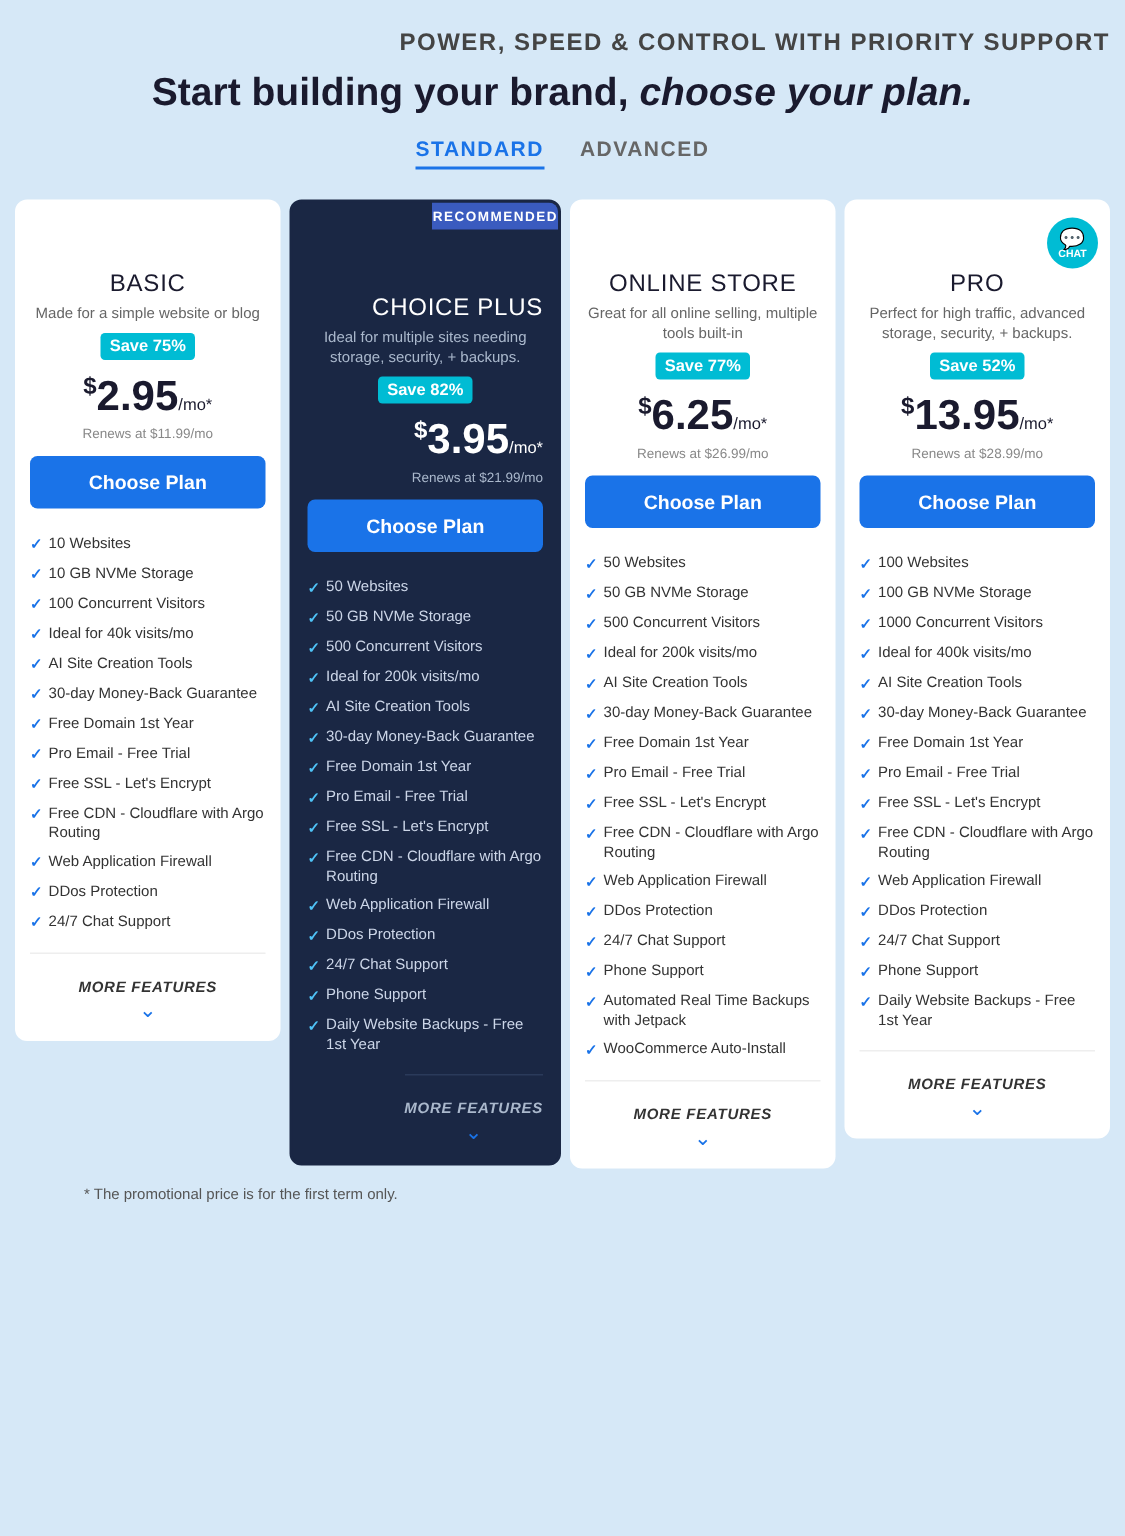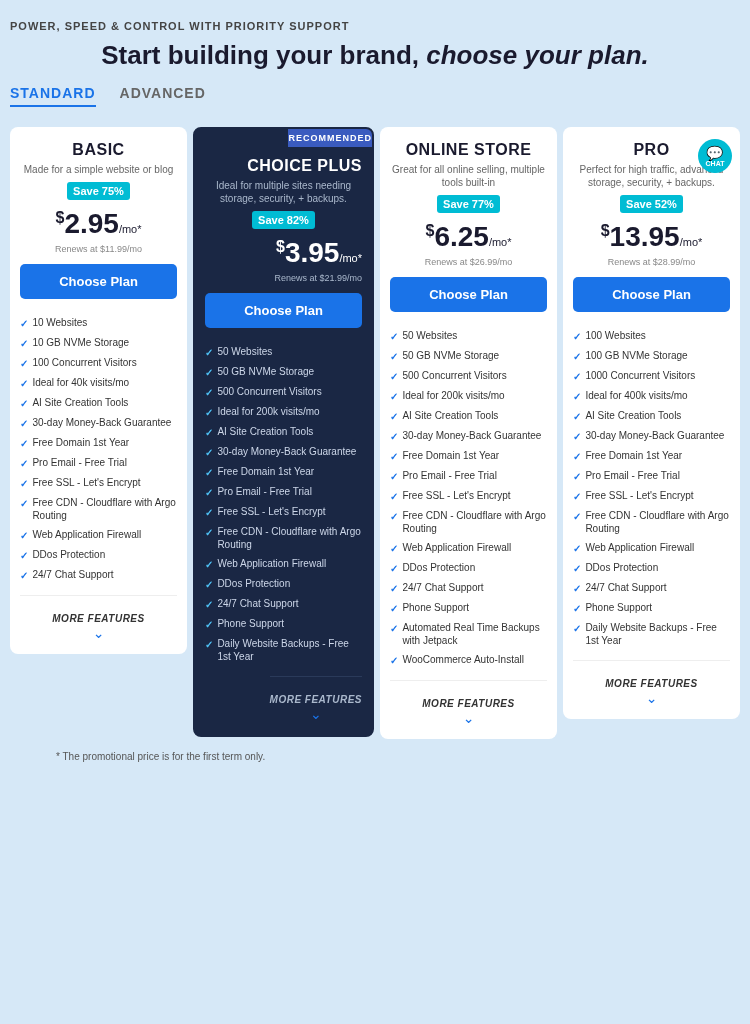--- a/index.html
+++ b/index.html
@@ -24,20 +24,21 @@
       color: #1a1a2e;
       line-height: 1.2;
       margin-bottom: 16px;
     }
     .header-title em {
       font-style: italic;
       font-weight: 900;
     }
     .tabs {
       display: flex;
+      justify-content: center;
       gap: 24px;
       margin-bottom: 20px;
     }
     .tab {
       font-size: 14px;
       font-weight: 700;
       letter-spacing: 1px;
       text-transform: uppercase;
       padding-bottom: 4px;
       cursor: pointer;
@@ -75,26 +76,27 @@
       font-size: 9px;
       font-weight: 700;
       letter-spacing: 1px;
       text-transform: uppercase;
       text-align: center;
       padding: 4px 0;
       margin: -14px -10px 10px;
     }
     .plan-name {
       font-size: 16px;
-      font-weight: 700;
+      font-weight: 400;
       color: #1a1a2e;
       text-transform: uppercase;
       letter-spacing: 0.5px;
       text-align: center;
       line-height: 1.1;
+      margin-top: 34px;
     }
     .plan-card.recommended .plan-name {
       color: white;
     }
     .plan-desc {
       font-size: 10px;
       color: #666;
       text-align: center;
       margin: 4px 0 6px;
       line-height: 1.3;
@@ -238,21 +240,21 @@
       color: #555;
       margin-top: 12px;
       padding-left: 4px;
       margin-left: 42px;
     }
   </style>
 </head>
 <body>
 
 <div>
-  <p class="header-sub" style="text-align:left;font-size:11px;font-weight:700;letter-spacing:1px;color:#444;margin-bottom:8px;">POWER, SPEED &amp; CONTROL WITH PRIORITY SUPPORT</p>
+  <p class="header-sub" style="text-align:right;font-size:16px;font-weight:700;letter-spacing:1px;color:#444;margin-bottom:8px;">POWER, SPEED &amp; CONTROL WITH PRIORITY SUPPORT</p>
   <h1 class="header-title" style="text-align:center;font-size:26px;font-weight:900;margin-bottom:14px;line-height:1.2;">
     <span>Start building your brand,</span>
     <em>choose your plan.</em>
   </h1>
   <div class="tabs">
     <div class="tab active">STANDARD</div>
     <div class="tab">ADVANCED</div>
   </div>
 </div>
 

